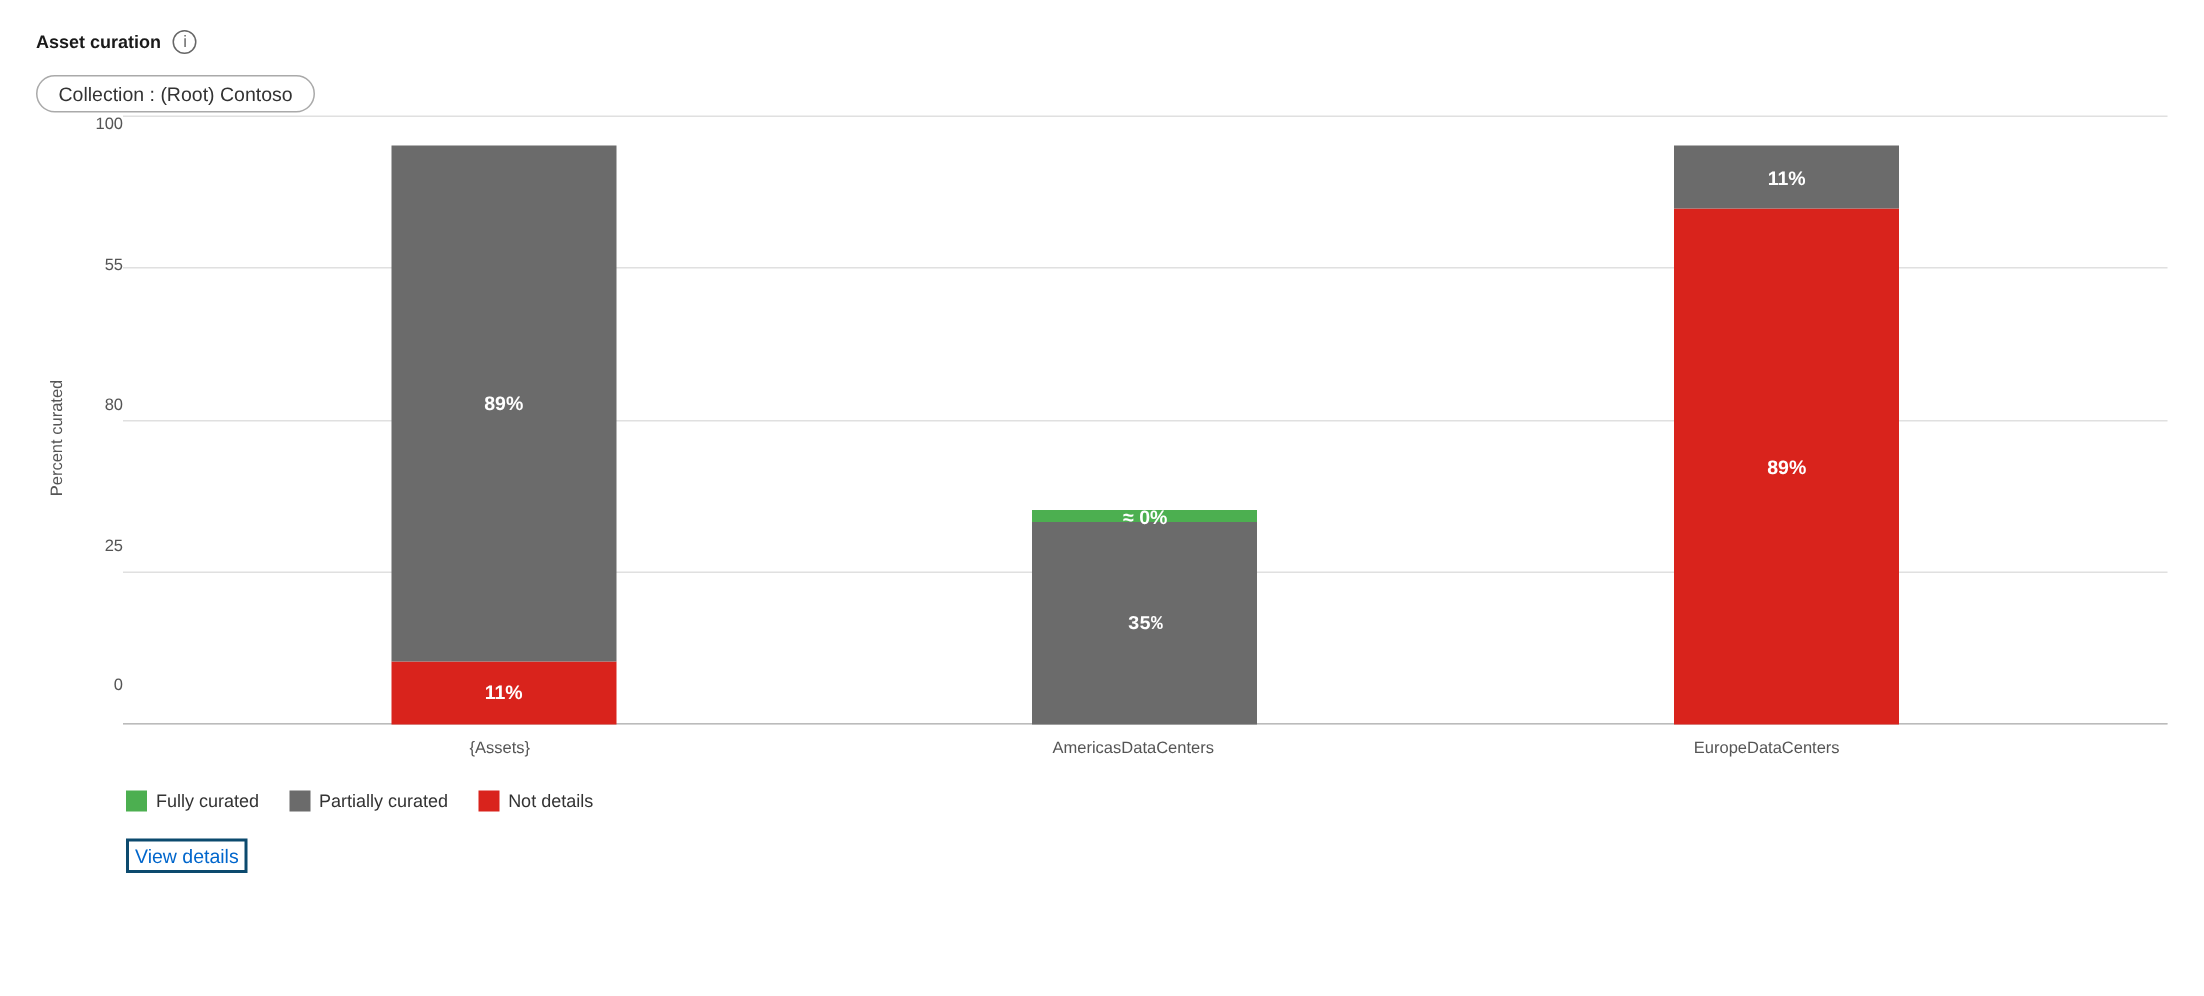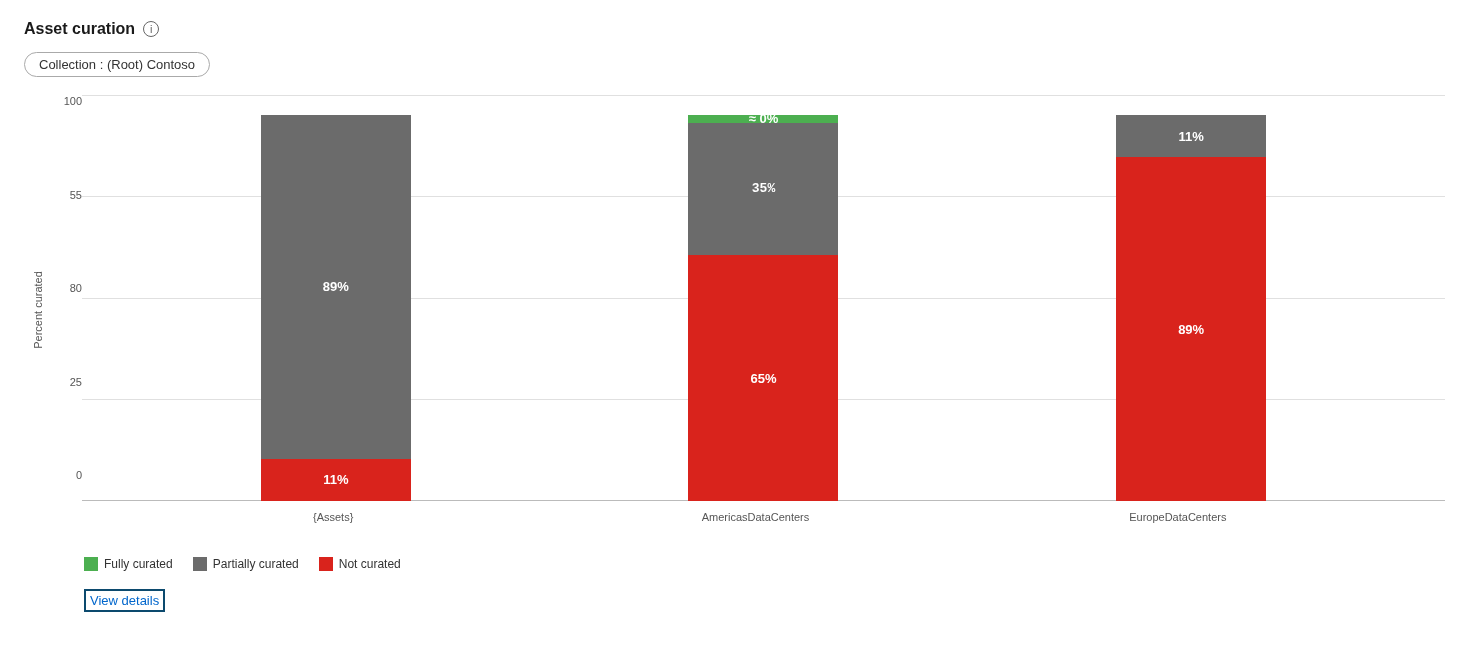--- a/index.html
+++ b/index.html
@@ -10,21 +10,21 @@
       color: #333;
       font-size: 13px;
     }
     .page-title-row {
       display: flex;
       align-items: center;
       gap: 8px;
       margin-bottom: 14px;
     }
     .page-title {
-      font-size: 16px;
+      font-size: 12px;
       font-weight: 600;
       color: #1a1a1a;
     }
     .info-icon {
       width: 16px;
       height: 16px;
       border-radius: 50%;
       border: 1.5px solid #666;
       display: inline-flex;
       align-items: center;
@@ -37,21 +37,21 @@
     .collection-filter {
       display: inline-flex;
       align-items: center;
       border: 1px solid #aaa;
       border-radius: 20px;
       padding: 4px 14px;
       font-size: 13px;
       color: #333;
       background: #fff;
       cursor: pointer;
-      margin-bottom: 18px;
+      margin-bottom: 2px;
     }
     .rotated-label-wrap {
       width: 28px;
       position: relative;
       height: 430px;
       flex-shrink: 0;
     }
     .rotated-label-text {
       position: absolute;
       top: 50%;
@@ -143,21 +143,21 @@
     .x-label {
       font-size: 11px;
       color: #555;
       text-align: center;
       width: 170px;
     }
     .legend {
       display: flex;
       align-items: center;
       gap: 20px;
-      margin-top: 32px;
+      margin-top: 20px;
       margin-left: 60px;
     }
     .legend-item {
       display: flex;
       align-items: center;
       gap: 6px;
       font-size: 12px;
       color: #333;
     }
     .legend-swatch {
@@ -225,21 +225,20 @@
 
     <div class="bars-row" id="bars-row">
         <div class="bar-group">
           <div class="bar-stack" style="height: 386px;">
             <div class="bar-segment not-curated" style="height: 42.46px; min-height: 4px;">11%</div>
             <div class="bar-segment partial" style="height: 343.54px; min-height: 4px;">89%</div>
           </div>
         </div>
         <div class="bar-group">
           <div class="bar-stack" style="height: 386px;">
-            <div class="bar-segment not-curated" style="height: 250.9px; min-height: 4px;">65%</div>
             <div class="bar-segment partial" style="height: 135.1px; min-height: 4px; font-family: Liberation Mono, monospace;">35%</div>
             <div class="bar-segment full" style="height: 7.72px; min-height: 4px;">≈ 0%</div>
           </div>
         </div>
         <div class="bar-group">
           <div class="bar-stack" style="height: 386px;">
             <div class="bar-segment not-curated" style="height: 343.54px; min-height: 4px;">89%</div>
             <div class="bar-segment partial" style="height: 42.46px; min-height: 4px;">11%</div>
           </div>
         </div>
@@ -258,20 +257,20 @@
     <div class="legend-item">
       <div class="legend-swatch" style="background: rgb(76, 175, 80);"></div>
       <span>Fully curated</span>
     </div>
     <div class="legend-item">
       <div class="legend-swatch" style="background: rgb(107, 107, 107);"></div>
       <span style="font-weight: 400;">Partially curated</span>
     </div>
     <div class="legend-item">
       <div class="legend-swatch" style="background: rgb(217, 35, 28);"></div>
-      <span>Not curated</span>
+      <span>Not details</span>
     </div>
   </div>
 
 
 <a class="view-details-link" href="#">View details</a>
 
 
 
 </body></html>

